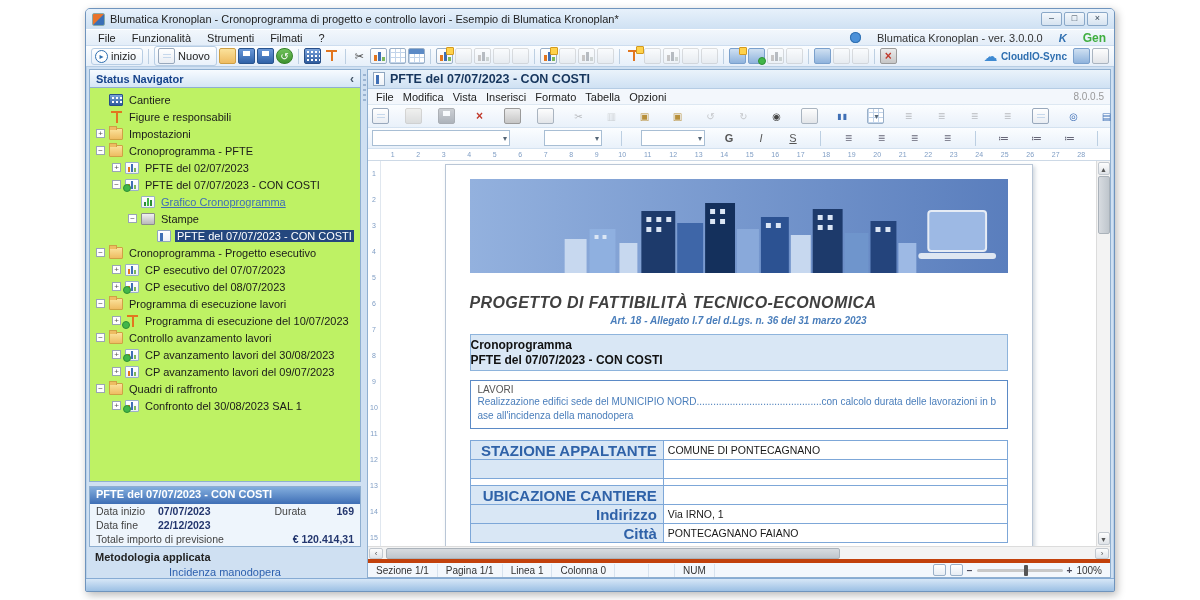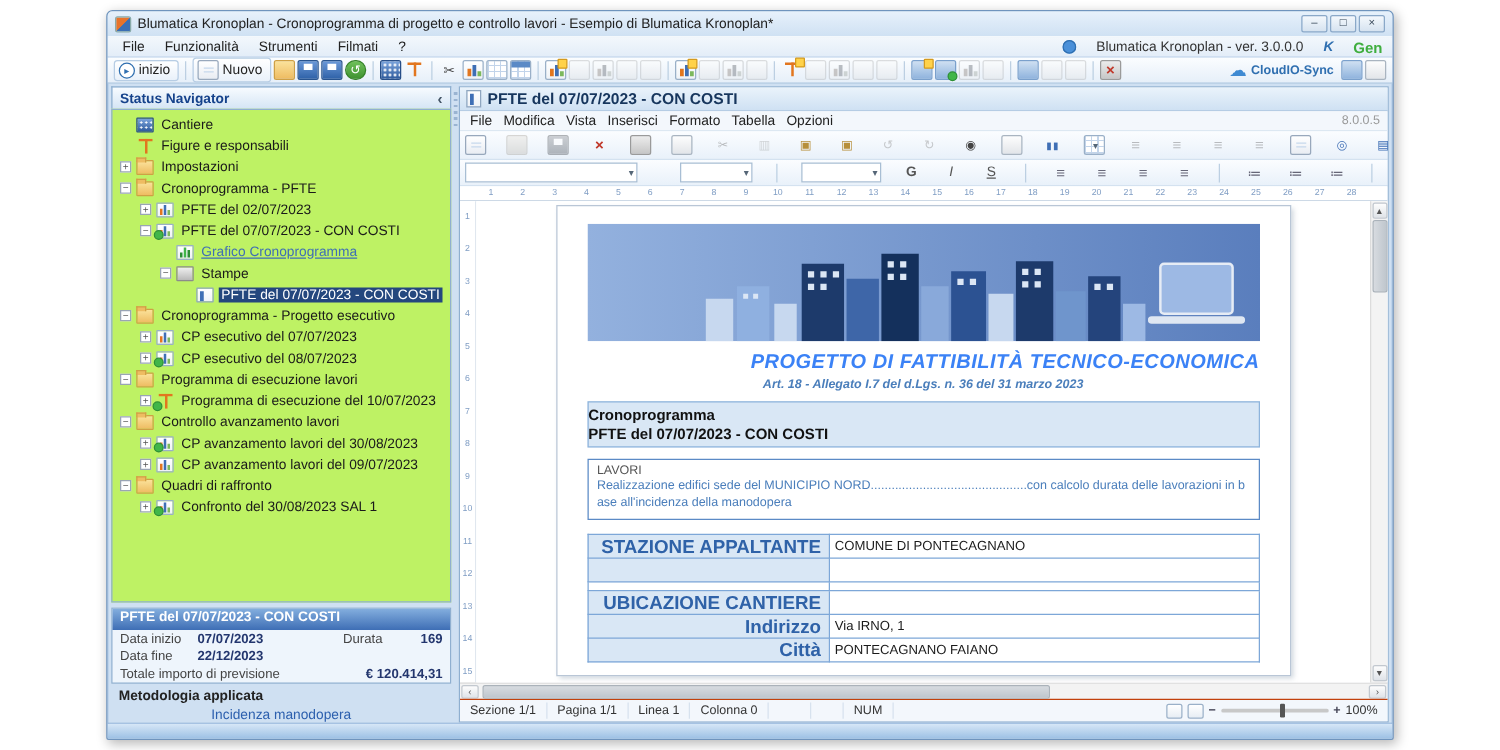--- a/index.html
+++ b/index.html
@@ -197,38 +197,38 @@
   .vfill { flex:1; }
   .hscroll { height:13px; display:flex; align-items:center; background:#f3f3f3;
     border-top:1px solid #dcdcdc; }
   .harrow { width:14px; height:11px; font-size:8px; color:#555; text-align:center; line-height:10px;
     background:linear-gradient(180deg,#fdfdfd,#dfe3e8); border:1px solid #c2c8cf; border-radius:2px; margin:0 1px; }
   .htrack { flex:1; height:11px; position:relative; }
   .hthumb { position:absolute; left:2px; top:0; width:64%; height:11px;
     background:linear-gradient(180deg,#d7dbe0,#bfc6cd); border:1px solid #aab2ba; border-radius:2px; }
 
   .dstatus { height:18px; display:flex; align-items:center; background:#f3f7fc;
-    border-top:1px solid #c2410c; font-size:10px; color:#333; }
+    border-top:4px solid #c2410c; font-size:10px; color:#333; }
   .scell { padding:0 8px; border-right:1px solid #d7e2ee; height:13px; line-height:13px; flex:0 0 auto; }
   .sfill { flex:1; }
   .zgroup { display:flex; align-items:center; gap:4px; padding-right:8px; }
   .zico { width:13px; height:12px; border:1px solid #9ab0c8; border-radius:2px;
     background:linear-gradient(#fff,#e7edf4); }
   .zminus,.zplus { color:#445; font-weight:bold; }
   .ztrack { width:86px; height:3px; background:#c8c8c8; border-radius:2px; position:relative; }
   .zthumb { position:absolute; left:55%; top:-4px; width:4px; height:11px; background:#555; border-radius:1px; }
   .zpct { color:#333; }
 
   .bottomstrip { height:13px; background:linear-gradient(180deg,#d7e7f7,#9cc0e4);
     border-top:1px solid #86abd4; border-radius:0 0 2px 2px; }
 
   
   .hdrimg { width:100%; height:94px; display:block; }
-  .doctitle { text-align:right; font-weight:bold; font-style:italic; font-size:16px;
-    color:#3b82f6; letter-spacing:.4px; margin-top:8px; }
+  .doctitle { text-align:left; font-weight:bold; font-style:italic; font-size:16px;
+    color:#404040; letter-spacing:.4px; margin-top:21px; }
   .docsub { text-align:center; font-weight:bold; font-style:italic; font-size:10px;
     color:#4a7ebb; margin-top:3px; }
   .bluebox { margin-top:8px; border:1px solid #8eb4dc; background:#d9e7f5; padding:3px 0;
     color:#111; }
   .bb1 { font-size:12px; font-weight:600; }
   .bb2 { font-size:12px; font-weight:600; margin-top:1px; }
   .lavbox { margin-top:9px; border:1px solid #5b8ac6; padding:3px 7px 5px 7px; }
   .lavlbl { font-size:10px; color:#555; }
   .lavtxt { font-size:10px; color:#4a7ebb; line-height:1.4; word-break:break-all; }
   .dtable { width:100%; margin-top:11px; border-collapse:collapse; }

